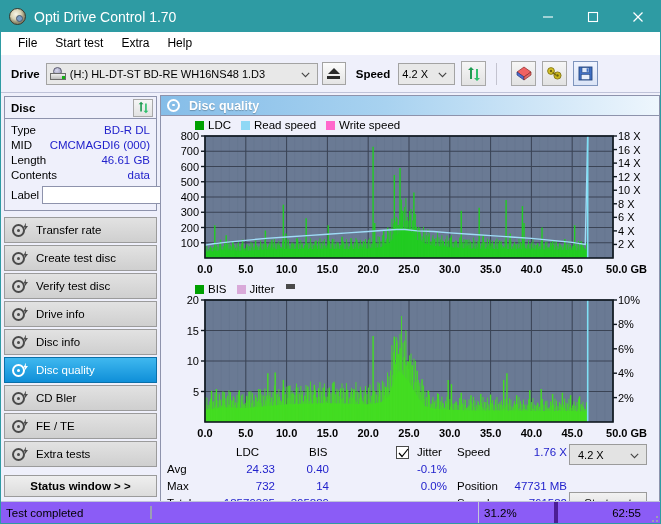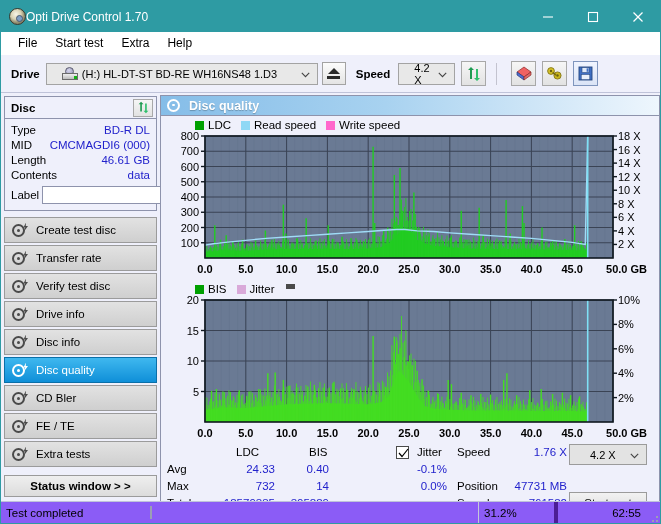--- a/index.html
+++ b/index.html
@@ -35,21 +35,22 @@
     flex: 0 0 auto;
   }
   .app-icon::after {
     content: "";
     position: absolute; left: 6px; top: 6px;
     width: 5px; height: 5px; border-radius: 50%;
     background: #7e9ec4; border: 1px solid #4a5a70;
   }
   .title-text {
     color: #ffffff;
-    font-size: 12px;
+    font-size: 14px;
+    margin-left: 8px;
     white-space: nowrap;
   }
   .wbtns { position: absolute; right: 0; top: 0; height: 31px; display: flex; }
   .wbtn {
     width: 45px; height: 31px;
     display: flex; align-items: center; justify-content: center;
     color: #fff;
   }
   .wbtn svg { display: block; }
 
@@ -75,21 +76,21 @@
     padding: 0 6px;
     border-bottom: 1px solid #bfc3d9;
   }
   .tb-label { font-size: 11.5px; font-weight: bold; color: #000; margin: 0 6px 0 4px; }
   .combo {
     height: 22px;
     background: #e8e8e8;
     border: 1px solid #a3a3a3;
     display: flex; align-items: center;
     font-size: 11px; color: #000;
-    padding: 0 2px 0 15px;
+    padding: 0 2px 0 3px;
     position: relative;
   }
   .combo.drive { width: 272px; }
   .combo .chev { margin-left: auto; padding: 0 5px 0 4px; color: #333; }
   .drive-glyph {
     width: 16px; height: 13px; margin-right: 4px; flex:0 0 auto;
     position: relative;
   }
   .drive-glyph .body {
     position:absolute; left:0; bottom:0; width:16px; height:7px;
@@ -407,28 +408,28 @@
           </div>
         </div>
       </div>
 
       <div class="navlist">
         <div class="navbtn">
           <span class="ico">
               <i class="ring"></i>
               <i class="spark"></i>
             </span>
-          <span>Create test disc</span>
+          <span>Transfer rate</span>
         </div>
         <div class="navbtn">
           <span class="ico">
               <i class="ring"></i>
               <i class="spark"></i>
             </span>
-          <span>Transfer rate</span>
+          <span>Create test disc</span>
         </div>
         <div class="navbtn">
           <span class="ico">
               <i class="ring"></i>
               <i class="spark"></i>
             </span>
           <span>Verify test disc</span>
         </div>
         <div class="navbtn">
           <span class="ico">

